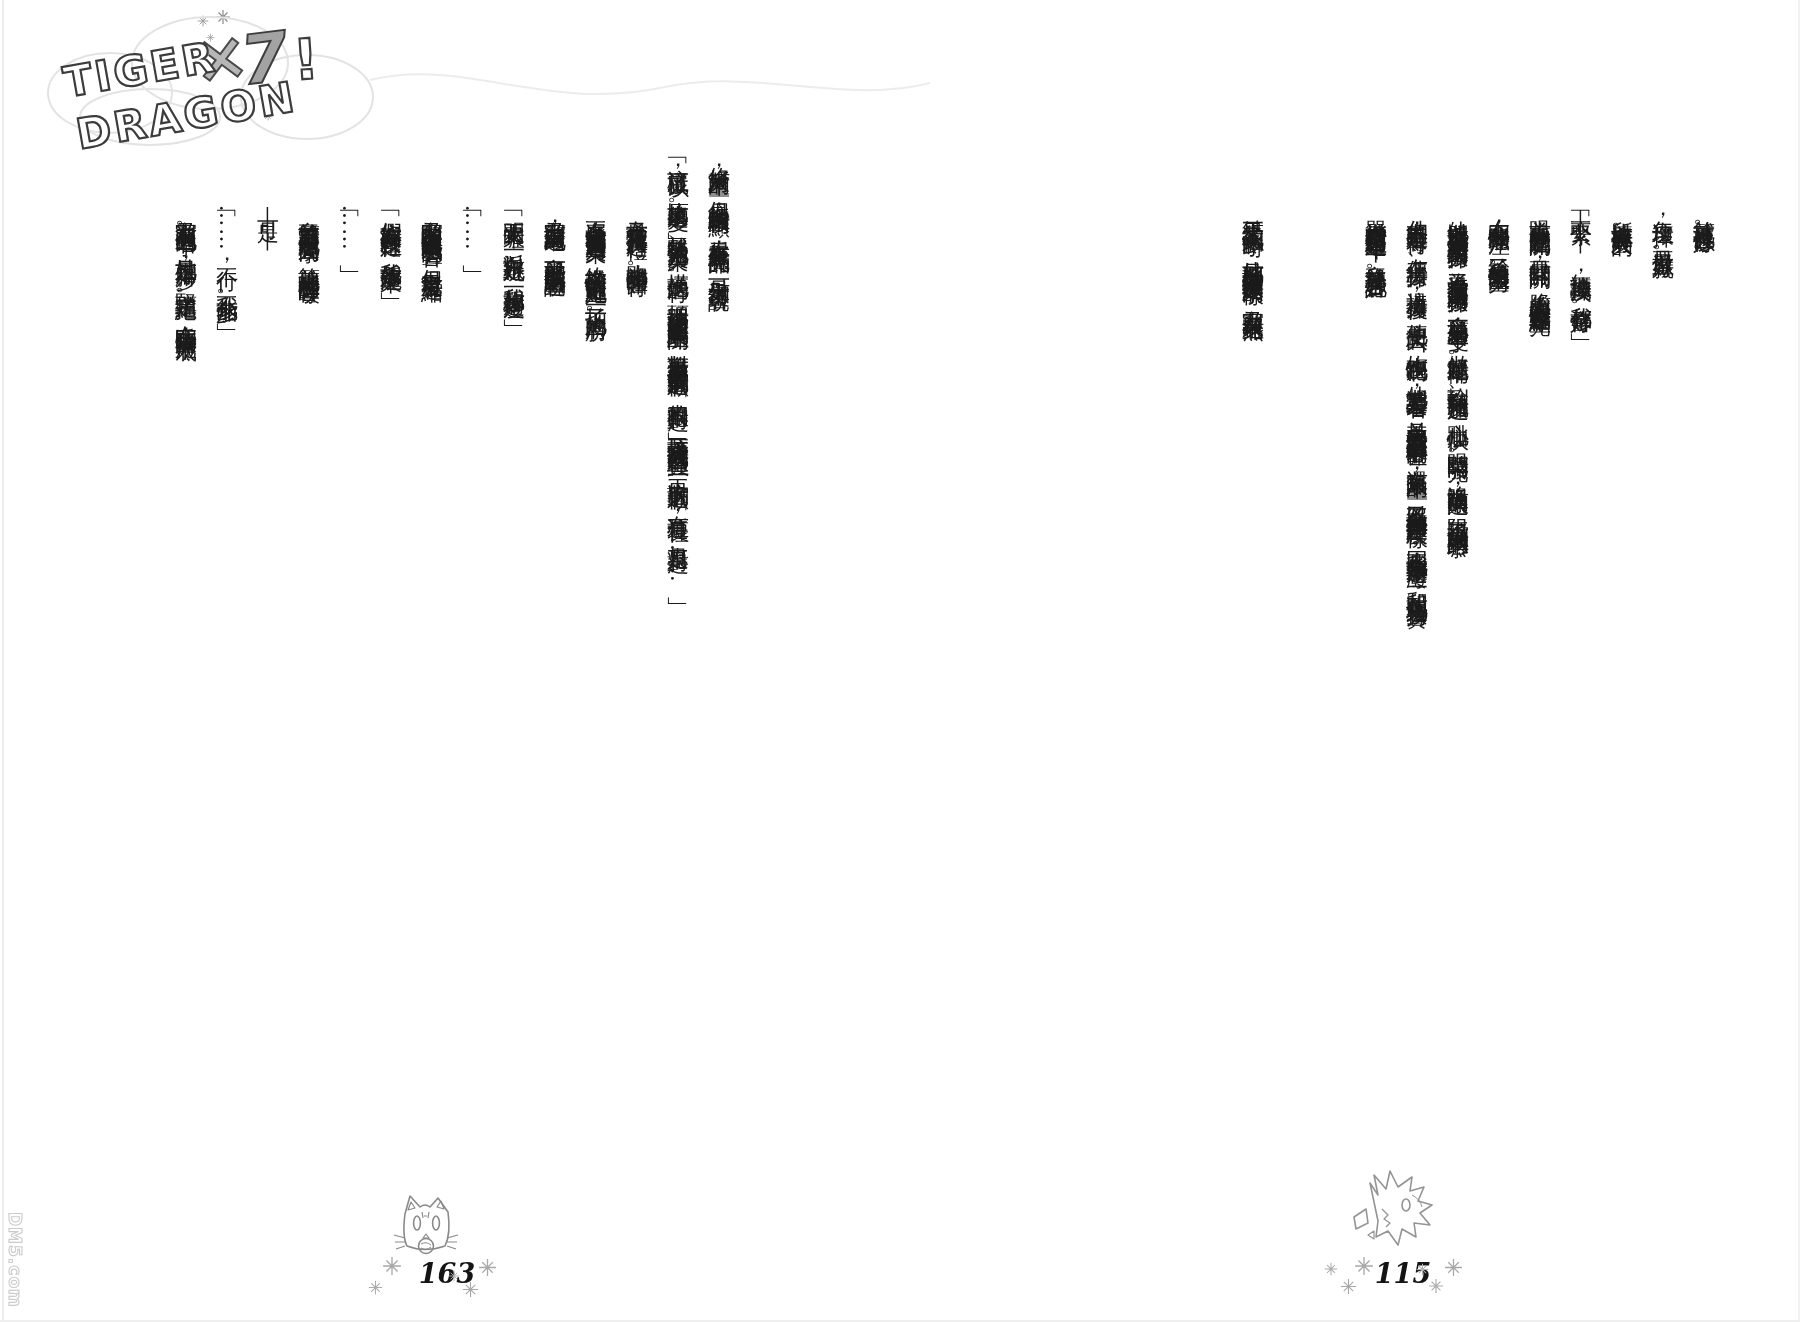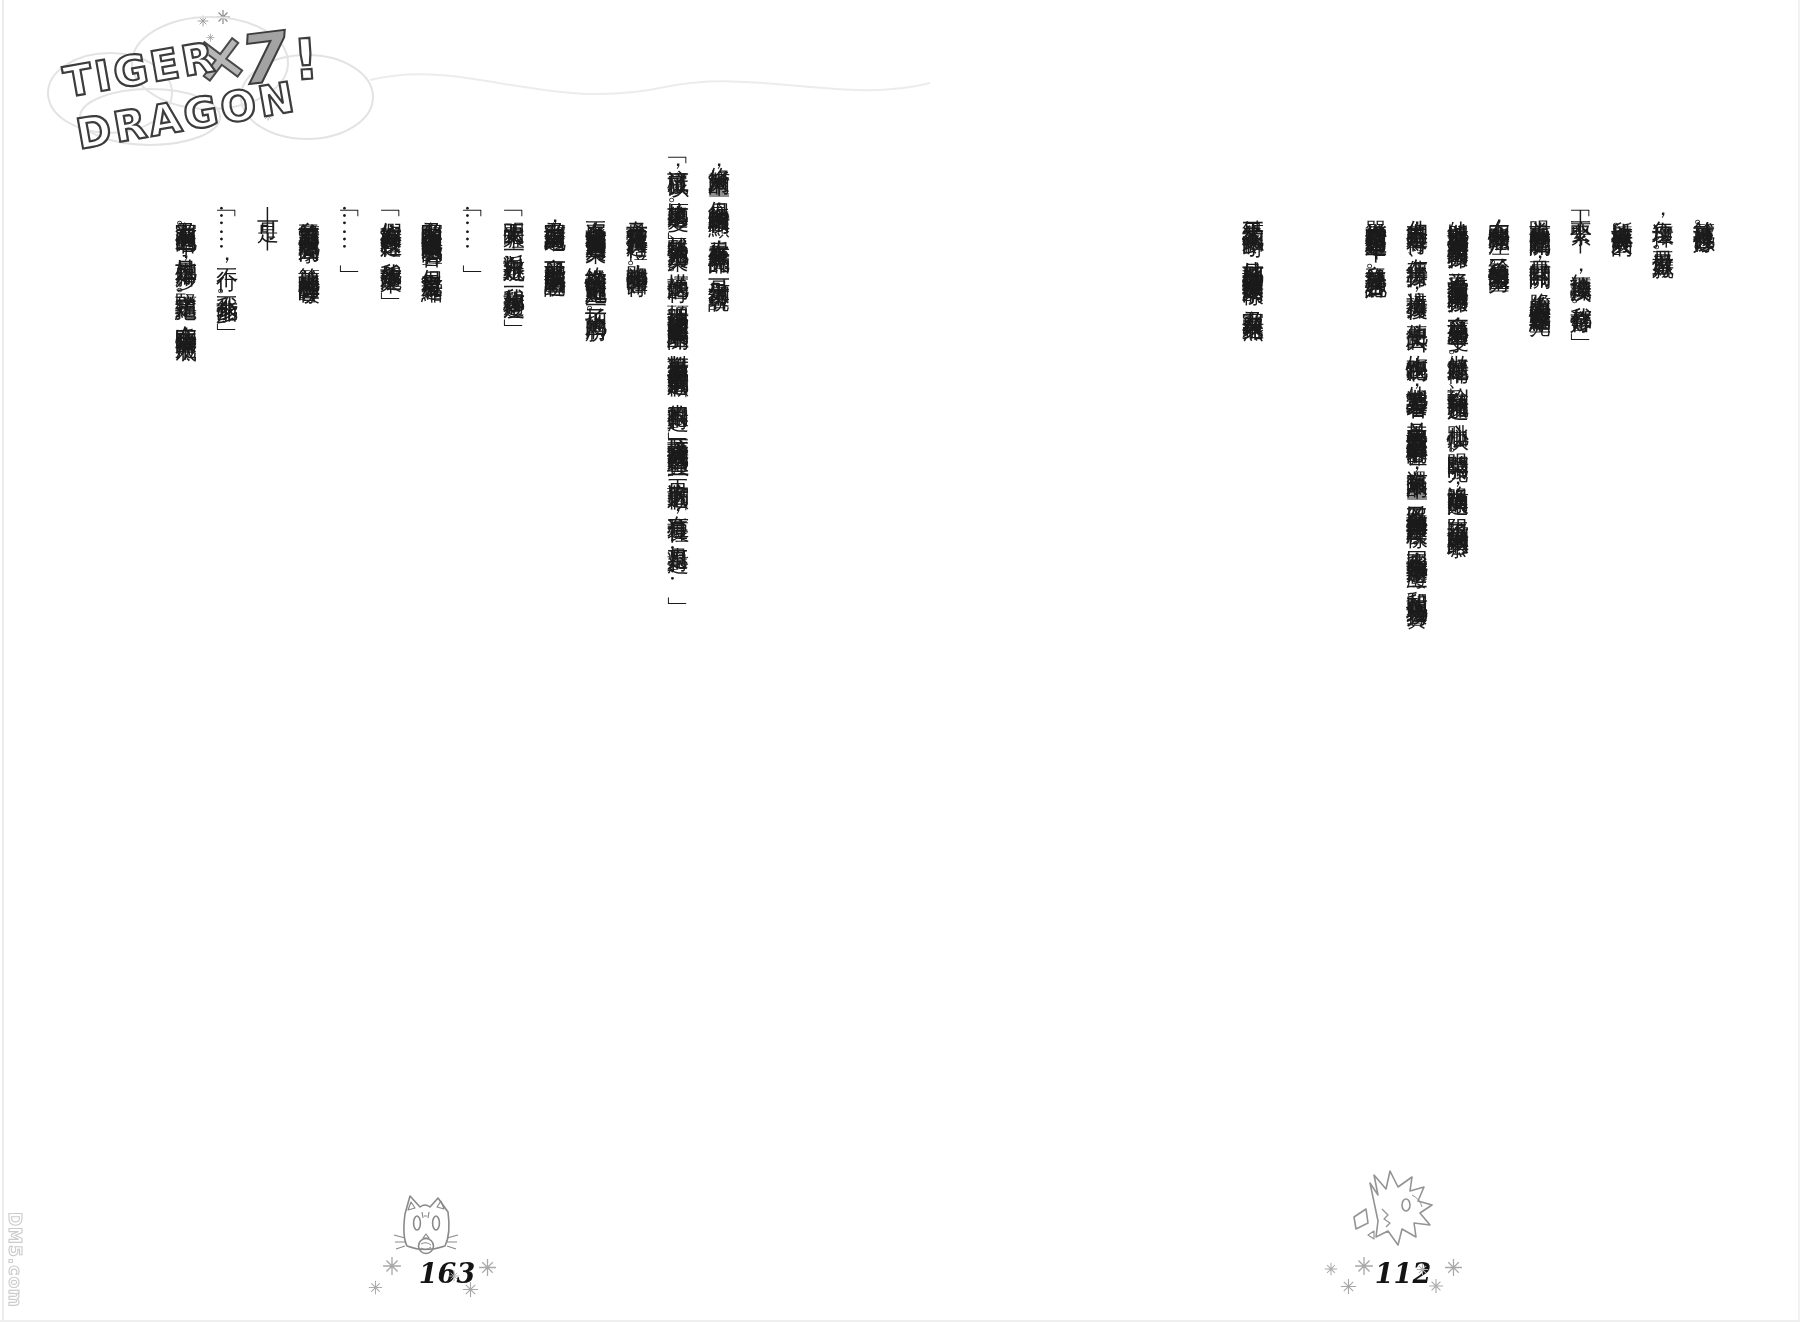--- a/index.html
+++ b/index.html
@@ -188,21 +188,21 @@
 <svg class="footer-icon dragon" width="100" height="95" viewBox="0 0 100 95">
   <g fill="none" stroke="#949494" stroke-width="1.6" stroke-linejoin="round">
     <path d="M30,18 L38,30 L34,10 L46,24 L50,6 L58,22 L72,12 L70,26 L84,22 L78,36 L92,40 L80,48 L90,60 L74,58 L76,72 L62,64 L58,80 L48,66 L36,72 L38,56 Z"></path>
     <ellipse cx="66" cy="40" rx="4" ry="6"></ellipse>
     <path d="M42,44 L48,50 L44,54 L50,58 L46,62" stroke-width="1.3"></path>
     <path d="M14,52 L26,44 L28,58 L16,64 Z"></path>
     <path d="M28,70 L34,66 L34,74 Z" stroke-width="1.2"></path>
     <path d="M72,30 Q80,34 82,42" stroke-width="1"></path>
   </g>
 </svg>
-<div class="page-number pn-right">112</div>
+<div class="page-number pn-right">115</div>
 <svg class="star" style="left:1324px;top:1262px" width="14" height="14" viewBox="0 0 18 18">
     <path d="M9 1 V17 M1 9 H17 M4 4 L14 14 M14 4 L4 14" stroke="#acacac" stroke-width="1.3" fill="none"></path>
   </svg>
 <svg class="star" style="left:1340px;top:1278px" width="17" height="17" viewBox="0 0 18 18">
     <path d="M9 1 V17 M1 9 H17 M4 4 L14 14 M14 4 L4 14" stroke="#a8a8a8" stroke-width="1.2" fill="none"></path>
   </svg>
 <svg class="star" style="left:1354px;top:1256px" width="20" height="20" viewBox="0 0 18 18">
     <path d="M9 1 V17 M1 9 H17 M4 4 L14 14 M14 4 L4 14" stroke="#a8a8a8" stroke-width="1.2" fill="none"></path>
   </svg>
 <svg class="star" style="left:1416px;top:1263px" width="13" height="13" viewBox="0 0 18 18">

